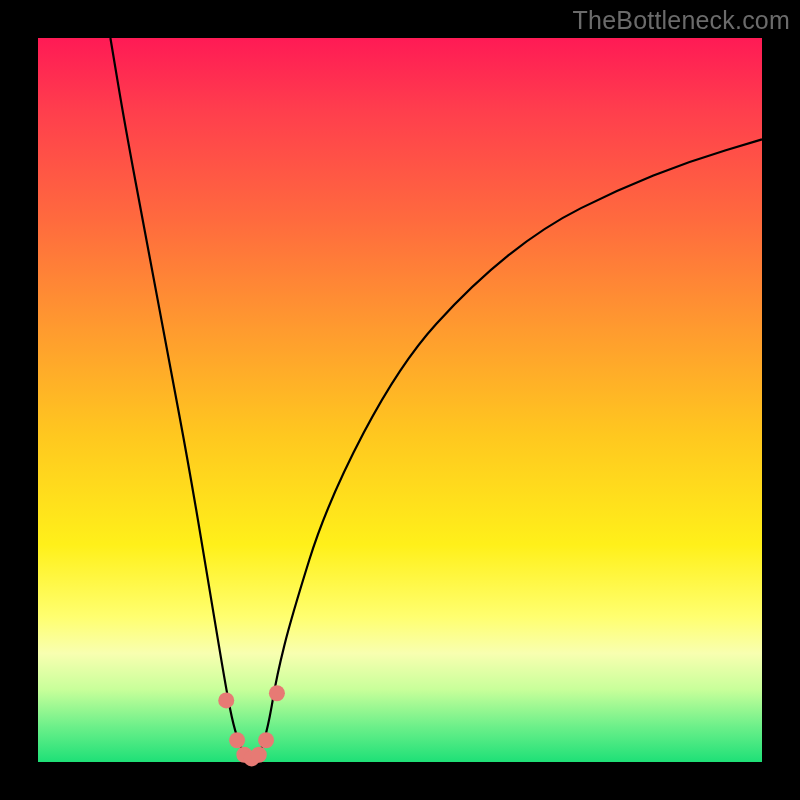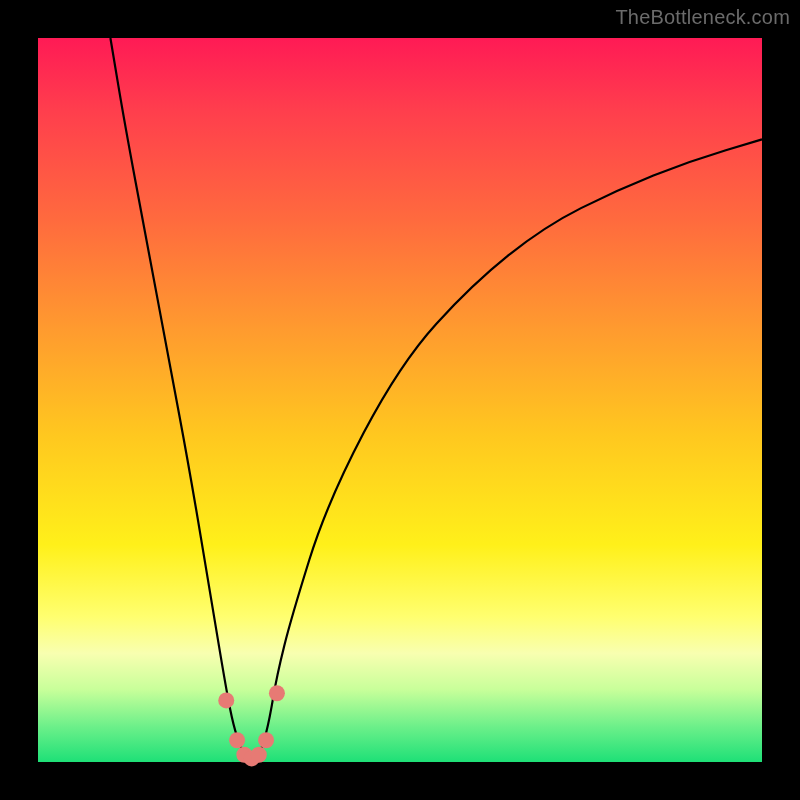--- a/index.html
+++ b/index.html
@@ -36,21 +36,21 @@
       #c8ff9a 90%,
       #6ef08a 95%,
       #1ee077 100%
     );
   }
   .watermark {
     position: absolute;
     top: 6px;
     right: 10px;
     color: #6b6b6b;
-    font-size: 20px;
+    font-size: 25px;
     letter-spacing: 0.2px;
     user-select: none;
   }
   svg.curve {
     position: absolute;
     inset: 0;
     width: 724px;
     height: 724px;
     overflow: visible;
   }

